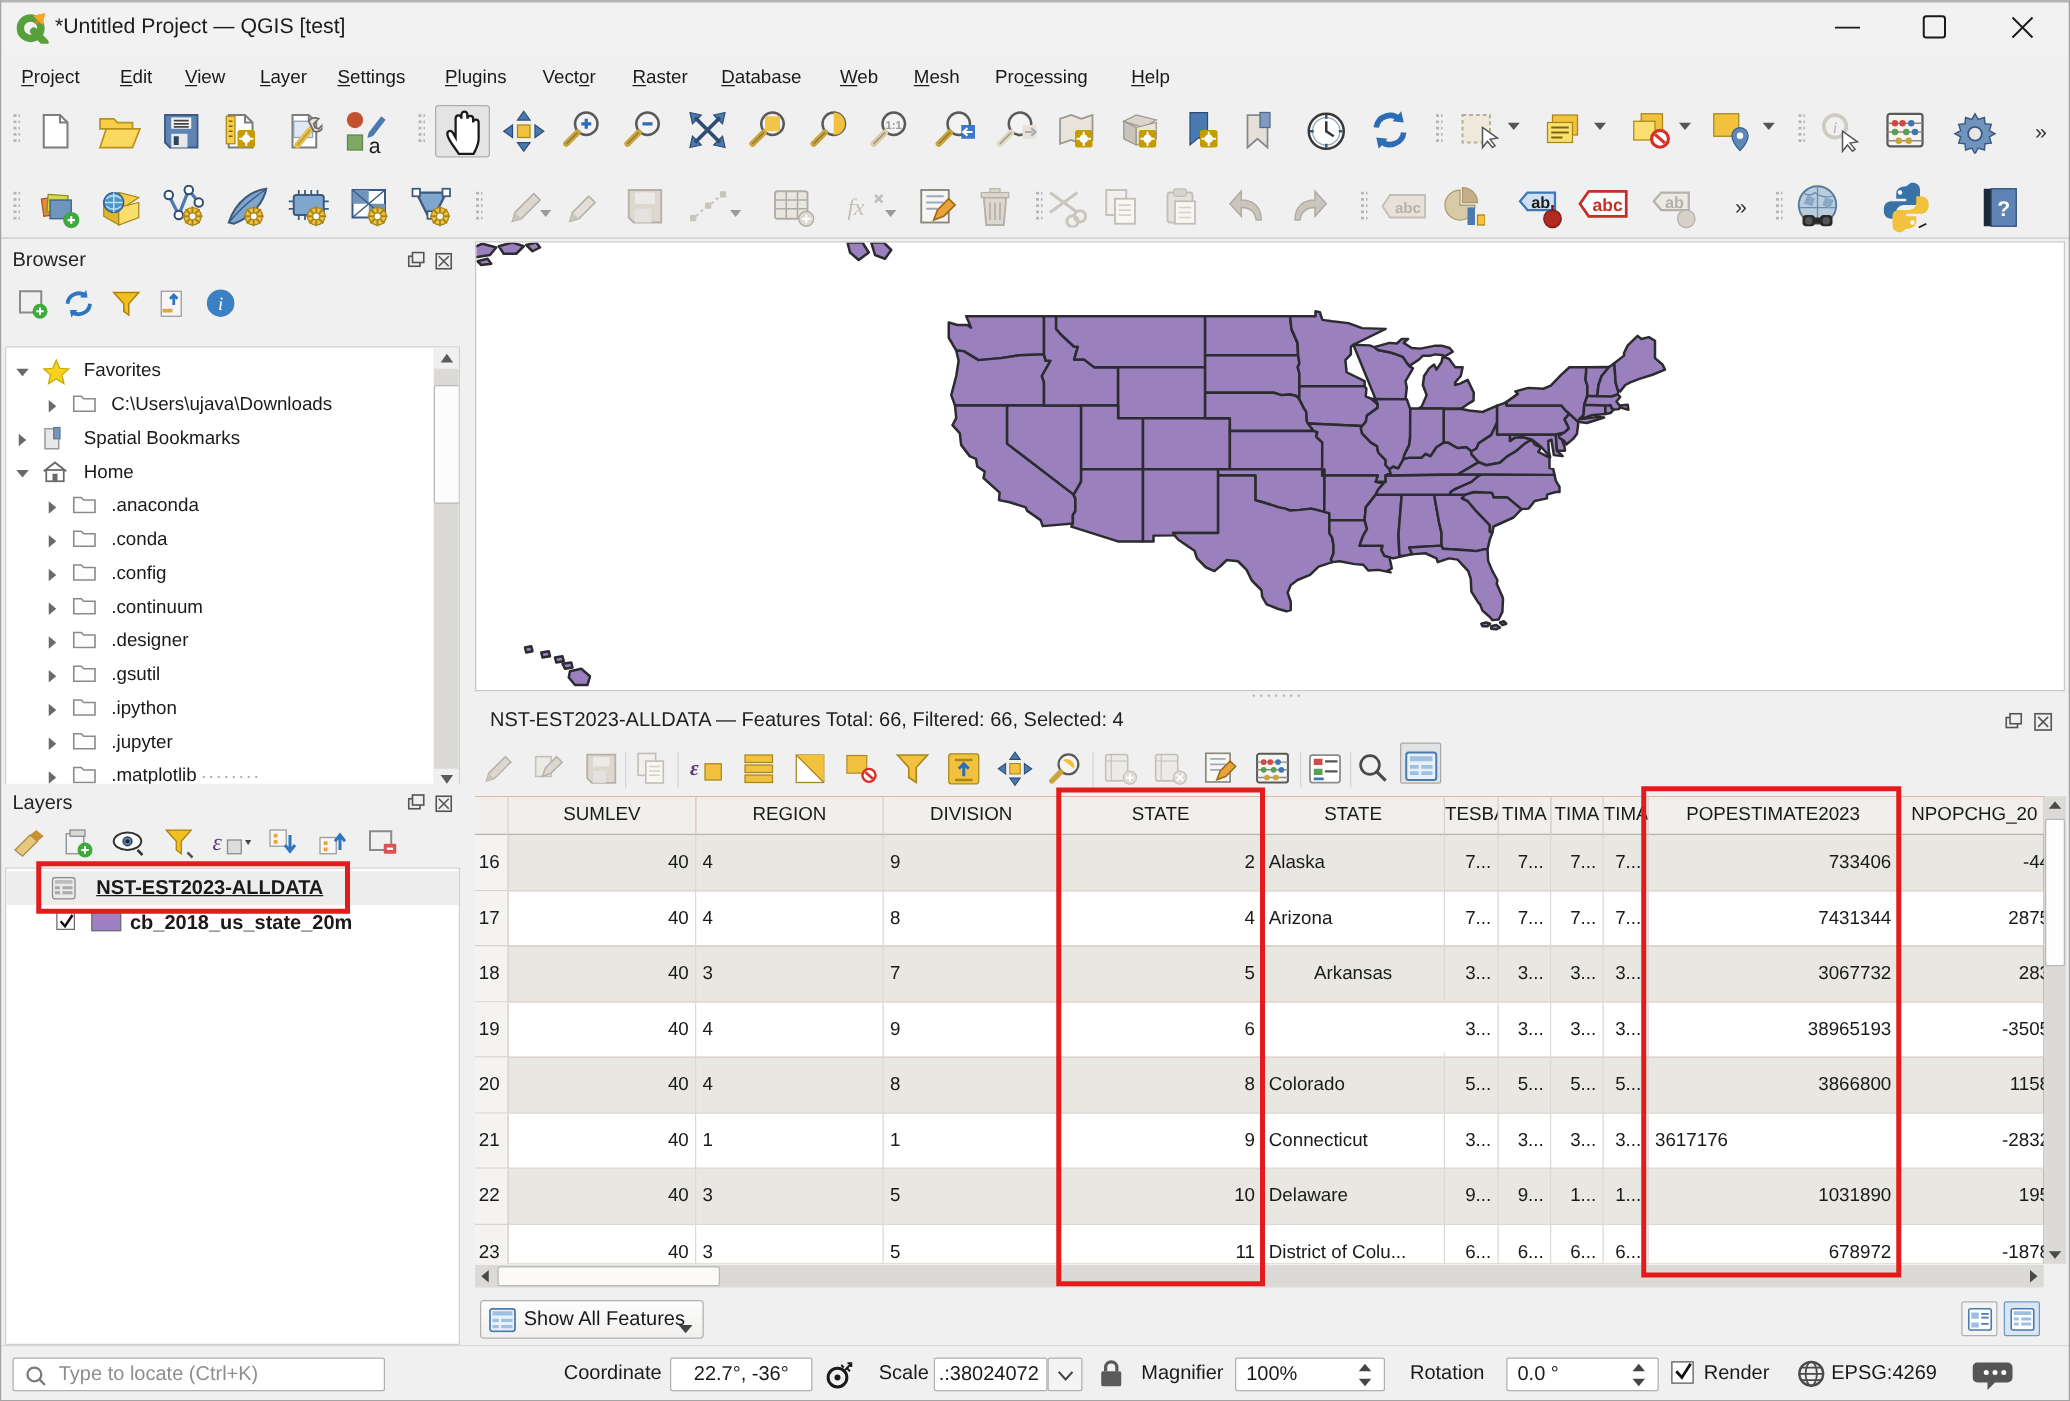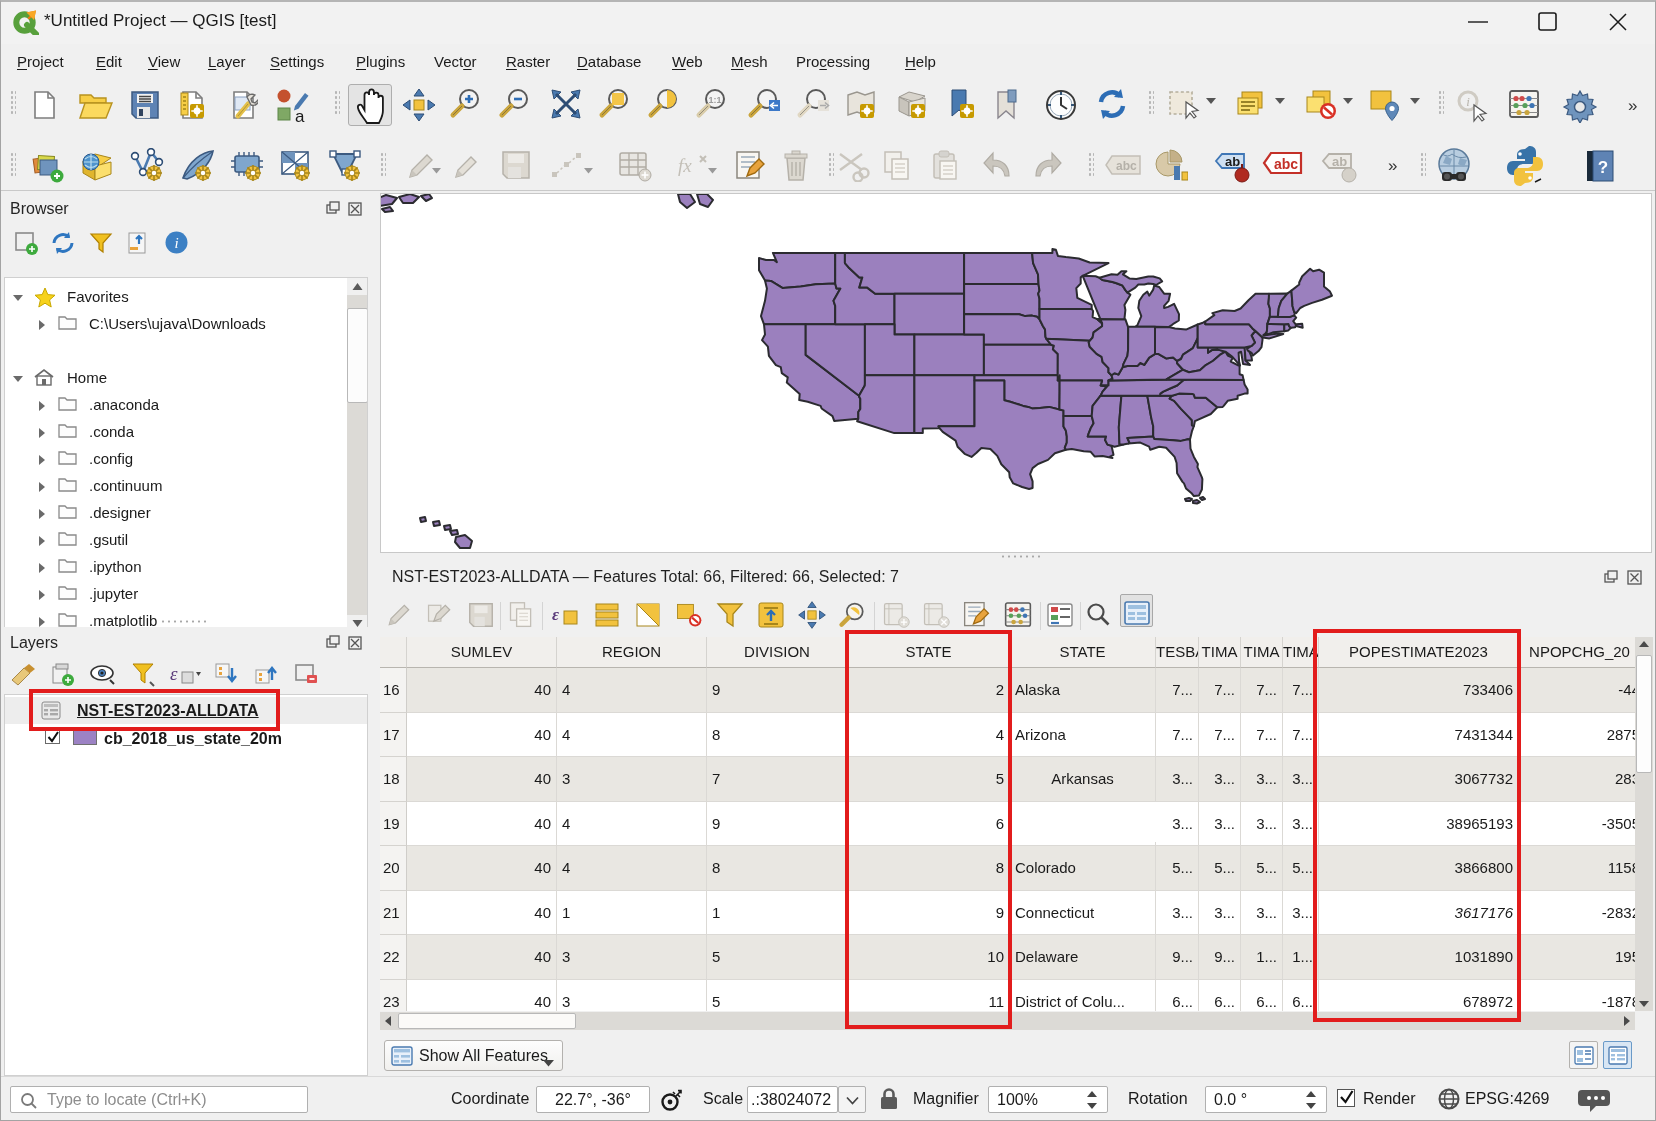--- a/index.html
+++ b/index.html
@@ -700,20 +700,30 @@
       </div>
       <div class="trow" style="top:33px;width:340px;">
         <div class="tri-r" style="left:34px"></div>
         <div class="abs" style="left:53px;top:3px;">
           <svg width="19" height="16" viewBox="0 0 19 16">
             <path d="M1 3 h6 l2 2 h9 v10 h-17 z" fill="#fdfdfd" stroke="#8a8a8a" stroke-width="1.3"></path>
           </svg>
         </div>
         <span class="lbl" style="left:84px">C:\Users\ujava\Downloads</span>
       </div>
+      <div class="trow" style="top:60px;width:340px;">
+        <div class="tri-r" style="left:10px"></div>
+        <div class="abs" style="left:29px;top:3px;">
+          <svg width="18" height="20" viewBox="0 0 18 20">
+            <path d="M2 2 h11 v16 l-4 0 -7 0 z" fill="#e8e8e8" stroke="#9a9a9a" stroke-width="1.2"></path>
+            <rect x="9" y="1" width="5" height="9" fill="#7a95b5" stroke="#5a7a9a"></rect>
+          </svg>
+        </div>
+        <span class="lbl" style="left:62px">Spatial Bookmarks</span>
+      </div>
       <div class="trow" style="top:87px;width:340px;">
         <div class="tri-d" style="left:8px"></div>
         <div class="abs" style="left:29px;top:3px;">
           <svg width="20" height="19" viewBox="0 0 20 19">
             <rect x="3" y="8" width="14" height="9" fill="#fff" stroke="#6a6a6a" stroke-width="1.4"></rect>
             <path d="M1 9 L10 2 L19 9" fill="none" stroke="#6a6a6a" stroke-width="1.6"></path>
             <rect x="8" y="11" width="4" height="6" fill="#6a6a6a"></rect>
           </svg>
         </div>
         <span class="lbl" style="left:62px">Home</span>
@@ -969,21 +979,21 @@
         <path d="M443 525 L449 524 L450 528 L444 529 Z"></path>
         <path d="M449 530 L456 529 L457 533 L451 534 Z"></path>
         <path d="M455 536 L464 534 L471 540 L469 547 L459 547 L454 541 Z"></path>
         <path d="M1184 498 l4-1 3 1 -2 2 -4 0 z"></path>
         <path d="M1192 500 l4-1 3 2 -3 1.5 -4-0.5 z"></path>
         <path d="M1199 497 l3-1 2 2 -3 1 z"></path>
       </g>
     </svg>
   </div>
 <div id="attr">
-  <div id="attr-title">NST-EST2023-ALLDATA — Features Total: 66, Filtered: 66, Selected: 7</div>
+  <div id="attr-title">NST-EST2023-ALLDATA — Features Total: 66, Filtered: 66, Selected: 4</div>
   <div id="attr-tb"></div>
     <div class="abs" style="left:1224px;top:9px;">
       <svg width="38" height="17" viewBox="0 0 38 17">
         <g stroke="#555" fill="none" stroke-width="1.3">
           <rect x="1" y="5" width="9" height="8"></rect>
           <rect x="4" y="2" width="9" height="8" fill="#f0f0f0"></rect>
           <rect x="24" y="2" width="13" height="13"></rect>
           <path d="M26.5 4.5 l8 8 M34.5 4.5 l-8 8"></path>
         </g>
       </svg>
@@ -1294,21 +1304,21 @@
       <div class="rhdr" style="top:253.5px;height:44.5px;line-height:44.5px;">21</div>
       <div class="cell" style="left:27px;top:253.5px;width:150px;text-align:right;line-height:44.5px;height:44.5px;">40</div>
       <div class="cell" style="left:177px;top:253.5px;width:150px;text-align:left;line-height:44.5px;height:44.5px;">1</div>
       <div class="cell" style="left:327px;top:253.5px;width:141px;text-align:left;line-height:44.5px;height:44.5px;">1</div>
       <div class="cell" style="left:468px;top:253.5px;width:162px;text-align:right;line-height:44.5px;height:44.5px;">9</div>
       <div class="cell" style="left:630px;top:253.5px;width:146px;text-align:left;line-height:44.5px;height:44.5px;">Connecticut</div>
       <div class="cell" style="left:776px;top:253.5px;width:43px;text-align:right;line-height:44.5px;height:44.5px;">3...</div>
       <div class="cell" style="left:819px;top:253.5px;width:42px;text-align:right;line-height:44.5px;height:44.5px;">3...</div>
       <div class="cell" style="left:861px;top:253.5px;width:42px;text-align:right;line-height:44.5px;height:44.5px;">3...</div>
       <div class="cell" style="left:903px;top:253.5px;width:36px;text-align:right;line-height:44.5px;height:44.5px;">3...</div>
-      <div class="cell" style="left:939px;top:253.5px;width:200px;text-align:right;line-height:44.5px;height:44.5px;font-style:italic;">3617176</div>
+      <div class="cell" style="left:939px;top:253.5px;width:200px;text-align:left;line-height:44.5px;height:44.5px;">3617176</div>
       <div class="cell" style="left:1139px;top:253.5px;width:122px;text-align:right;line-height:44.5px;height:44.5px;padding:0 0 0 0;">-2832</div>
       <div class="rowbg" style="top:298.0px;background:#e9e7e2;height:44.5px;"></div>
       <div class="rhdr" style="top:298.0px;height:44.5px;line-height:44.5px;">22</div>
       <div class="cell" style="left:27px;top:298.0px;width:150px;text-align:right;line-height:44.5px;height:44.5px;">40</div>
       <div class="cell" style="left:177px;top:298.0px;width:150px;text-align:left;line-height:44.5px;height:44.5px;">3</div>
       <div class="cell" style="left:327px;top:298.0px;width:141px;text-align:left;line-height:44.5px;height:44.5px;">5</div>
       <div class="cell" style="left:468px;top:298.0px;width:162px;text-align:right;line-height:44.5px;height:44.5px;">10</div>
       <div class="cell" style="left:630px;top:298.0px;width:146px;text-align:left;line-height:44.5px;height:44.5px;">Delaware</div>
       <div class="cell" style="left:776px;top:298.0px;width:43px;text-align:right;line-height:44.5px;height:44.5px;">9...</div>
       <div class="cell" style="left:819px;top:298.0px;width:42px;text-align:right;line-height:44.5px;height:44.5px;">9...</div>

